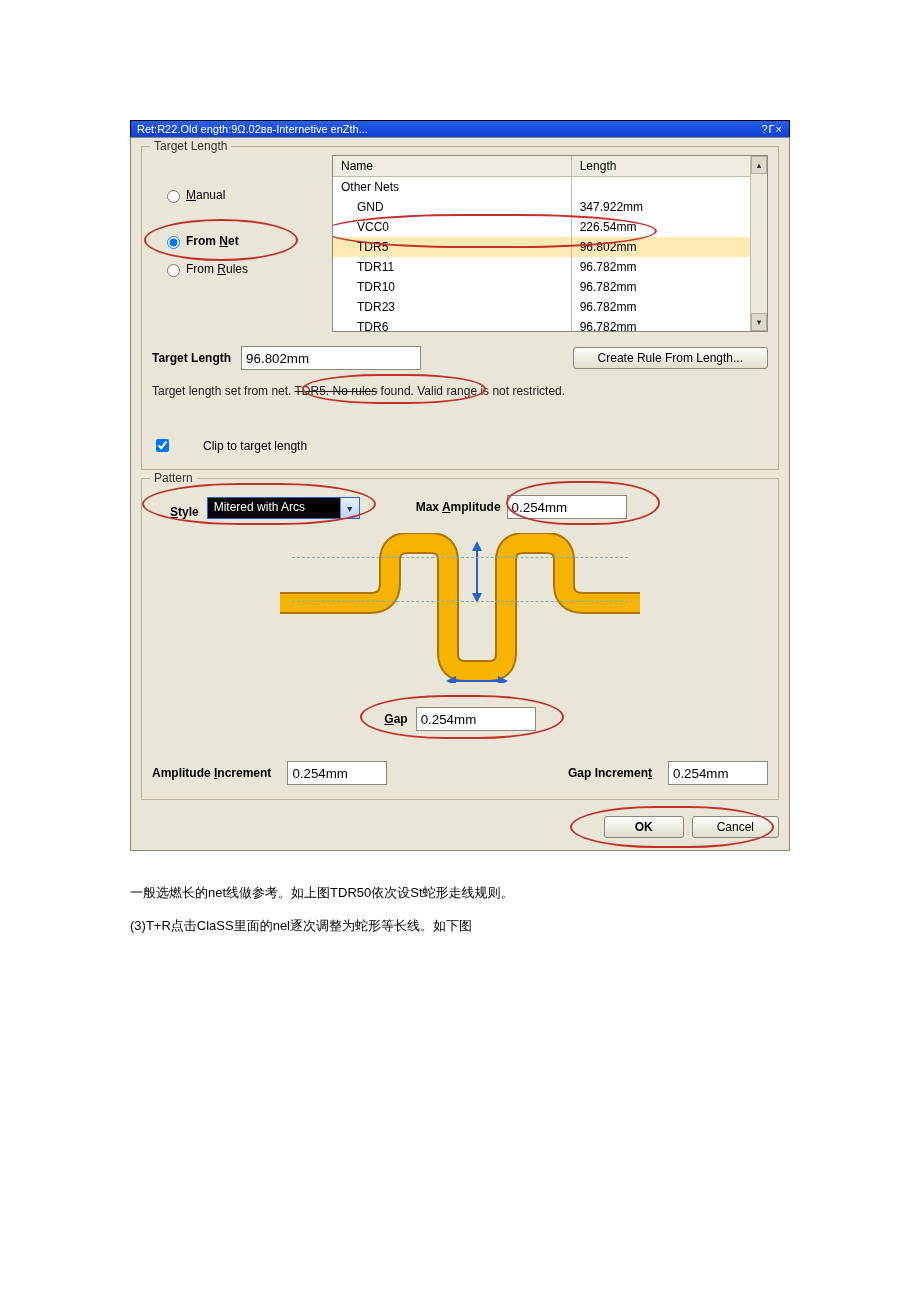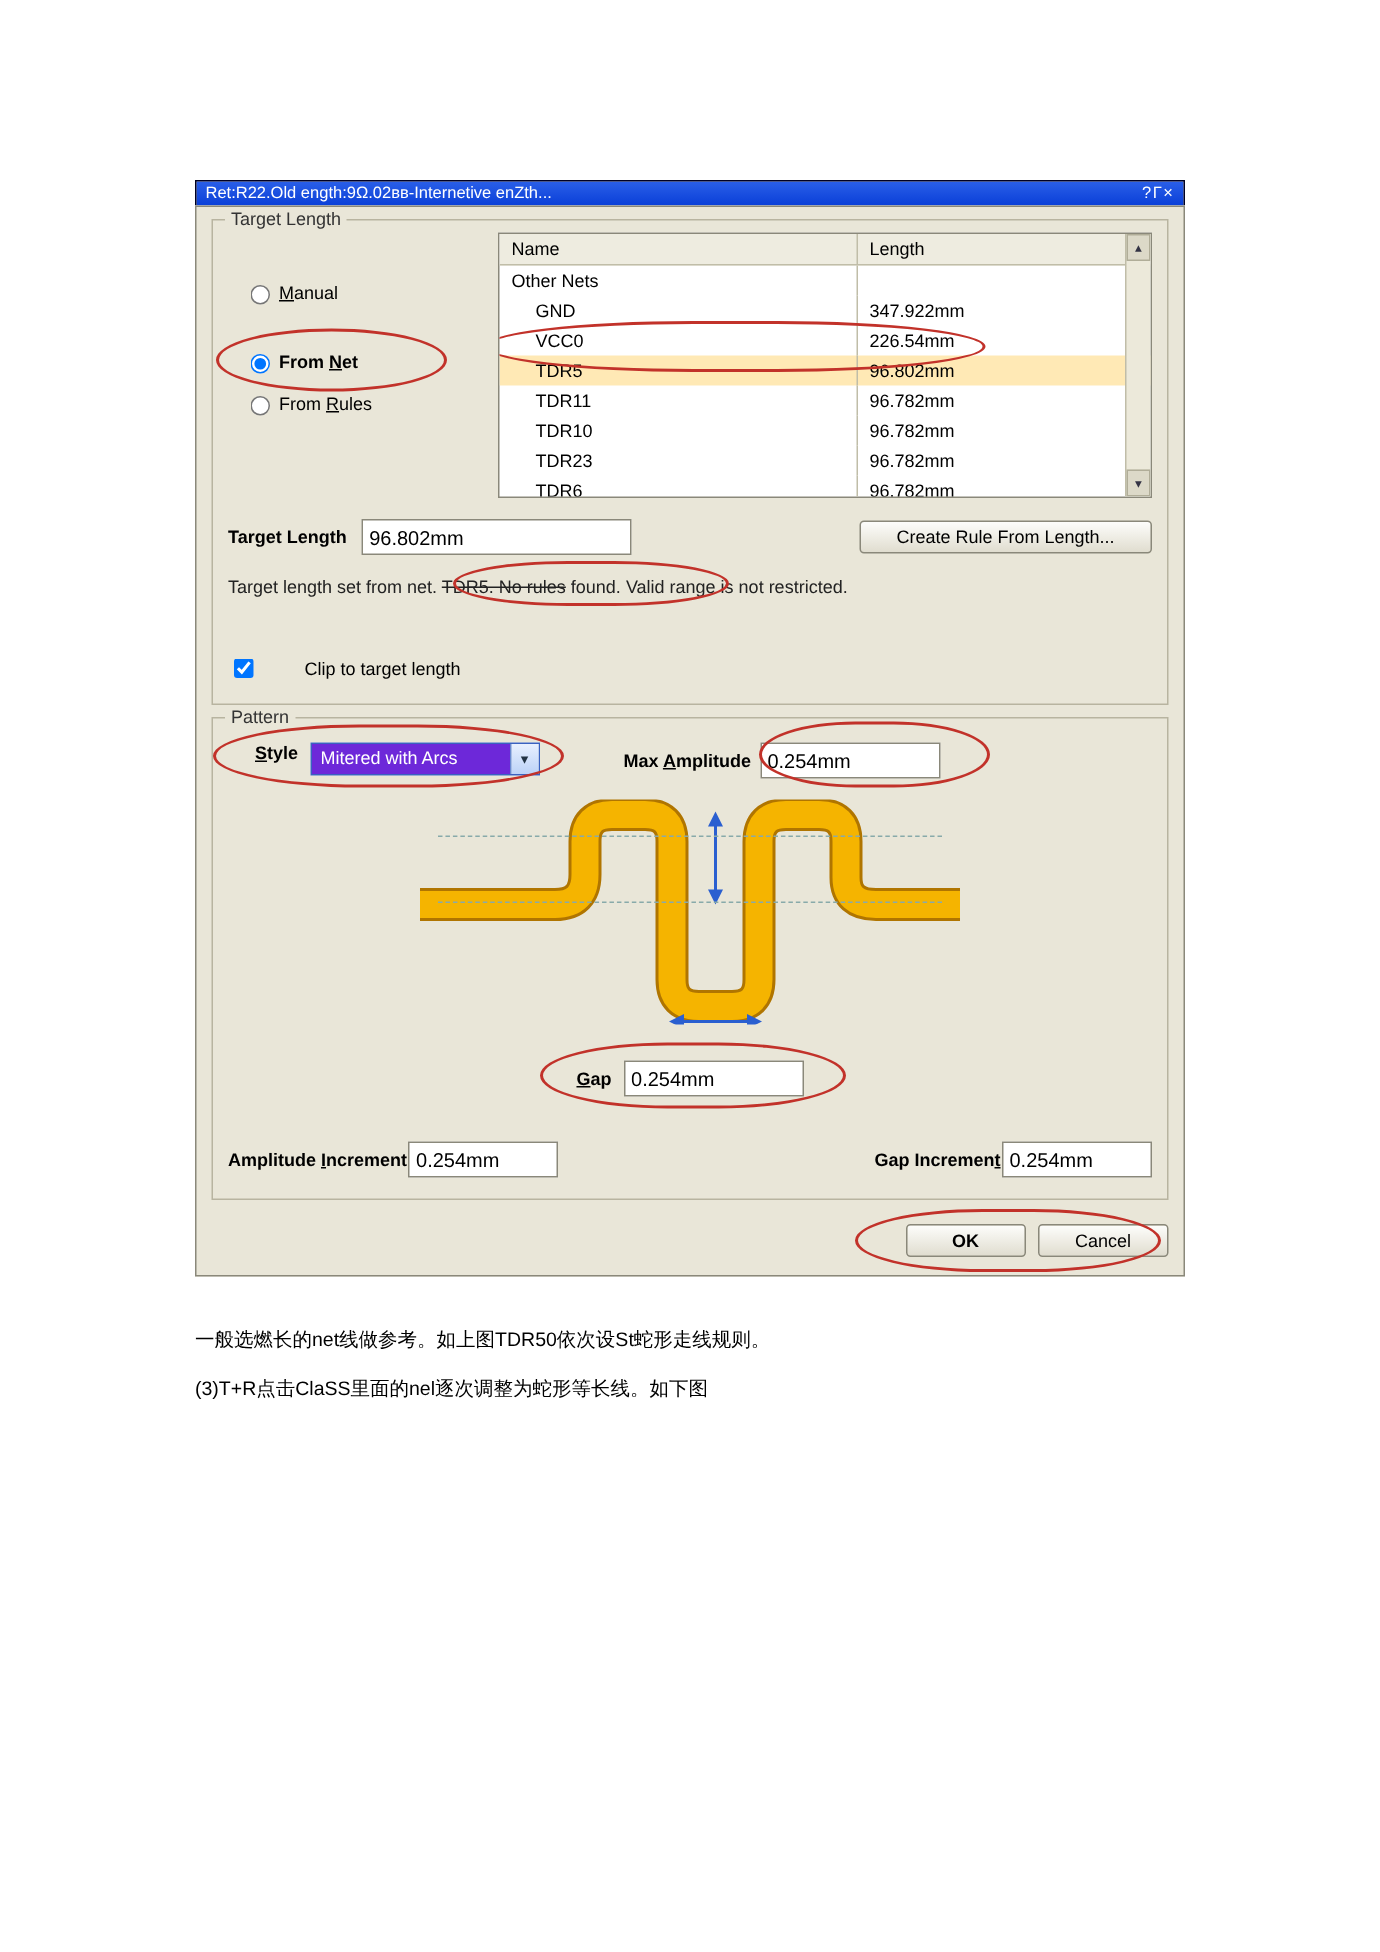--- a/index.html
+++ b/index.html
@@ -119,31 +119,31 @@
   }
   .status {
     margin-top: 14px;
     color: #222;
   }
   .strike { text-decoration: line-through; }
   .check-row { margin-top: 38px; display: flex; align-items: center; gap: 28px; }
   .check-row input { margin-right: 6px; }
   
   .pattern-row1 {
-    display: flex; align-items: flex-start; gap: 8px;
+    display: flex; align-items: flex-end; gap: 8px;
     margin: 8px 0 14px 18px;
   }
   .combo {
     display: inline-flex; align-items: stretch;
     border: 1px solid #3a62c0;
     background: #fff;
     height: 20px;
   }
   .combo .sel {
-    background: #6d28d9; color: #fff;
+    background: #000000; color: #fff;
     padding: 2px 6px; min-width: 120px;
   }
   .combo .arrow {
     width: 18px; background: linear-gradient(#e8f0ff,#bcd2f7);
     border-left: 1px solid #6a8ad0;
     display: flex; align-items: center; justify-content: center;
     color: #234; font-size: 10px;
   }
   .serp-wrap {
     position: relative;
@@ -157,21 +157,21 @@
     left: 120px; right: 120px;
   }
   .gap-row {
     display: flex; align-items: center; justify-content: center;
     gap: 8px; margin-top: 4px;
   }
   .inc-row {
     display: flex; align-items: center; justify-content: space-between;
     margin-top: 30px;
   }
-  .inc-item { display: flex; align-items: center; gap: 1px; }
+  .inc-item { display: flex; align-items: center; gap: 16px; }
   .footer {
     display: flex; justify-content: flex-end; gap: 8px;
     margin-top: 16px;
   }
   
   .anno {
     position: absolute;
     border: 2px solid #c2322a;
     border-radius: 50%;
     pointer-events: none;

